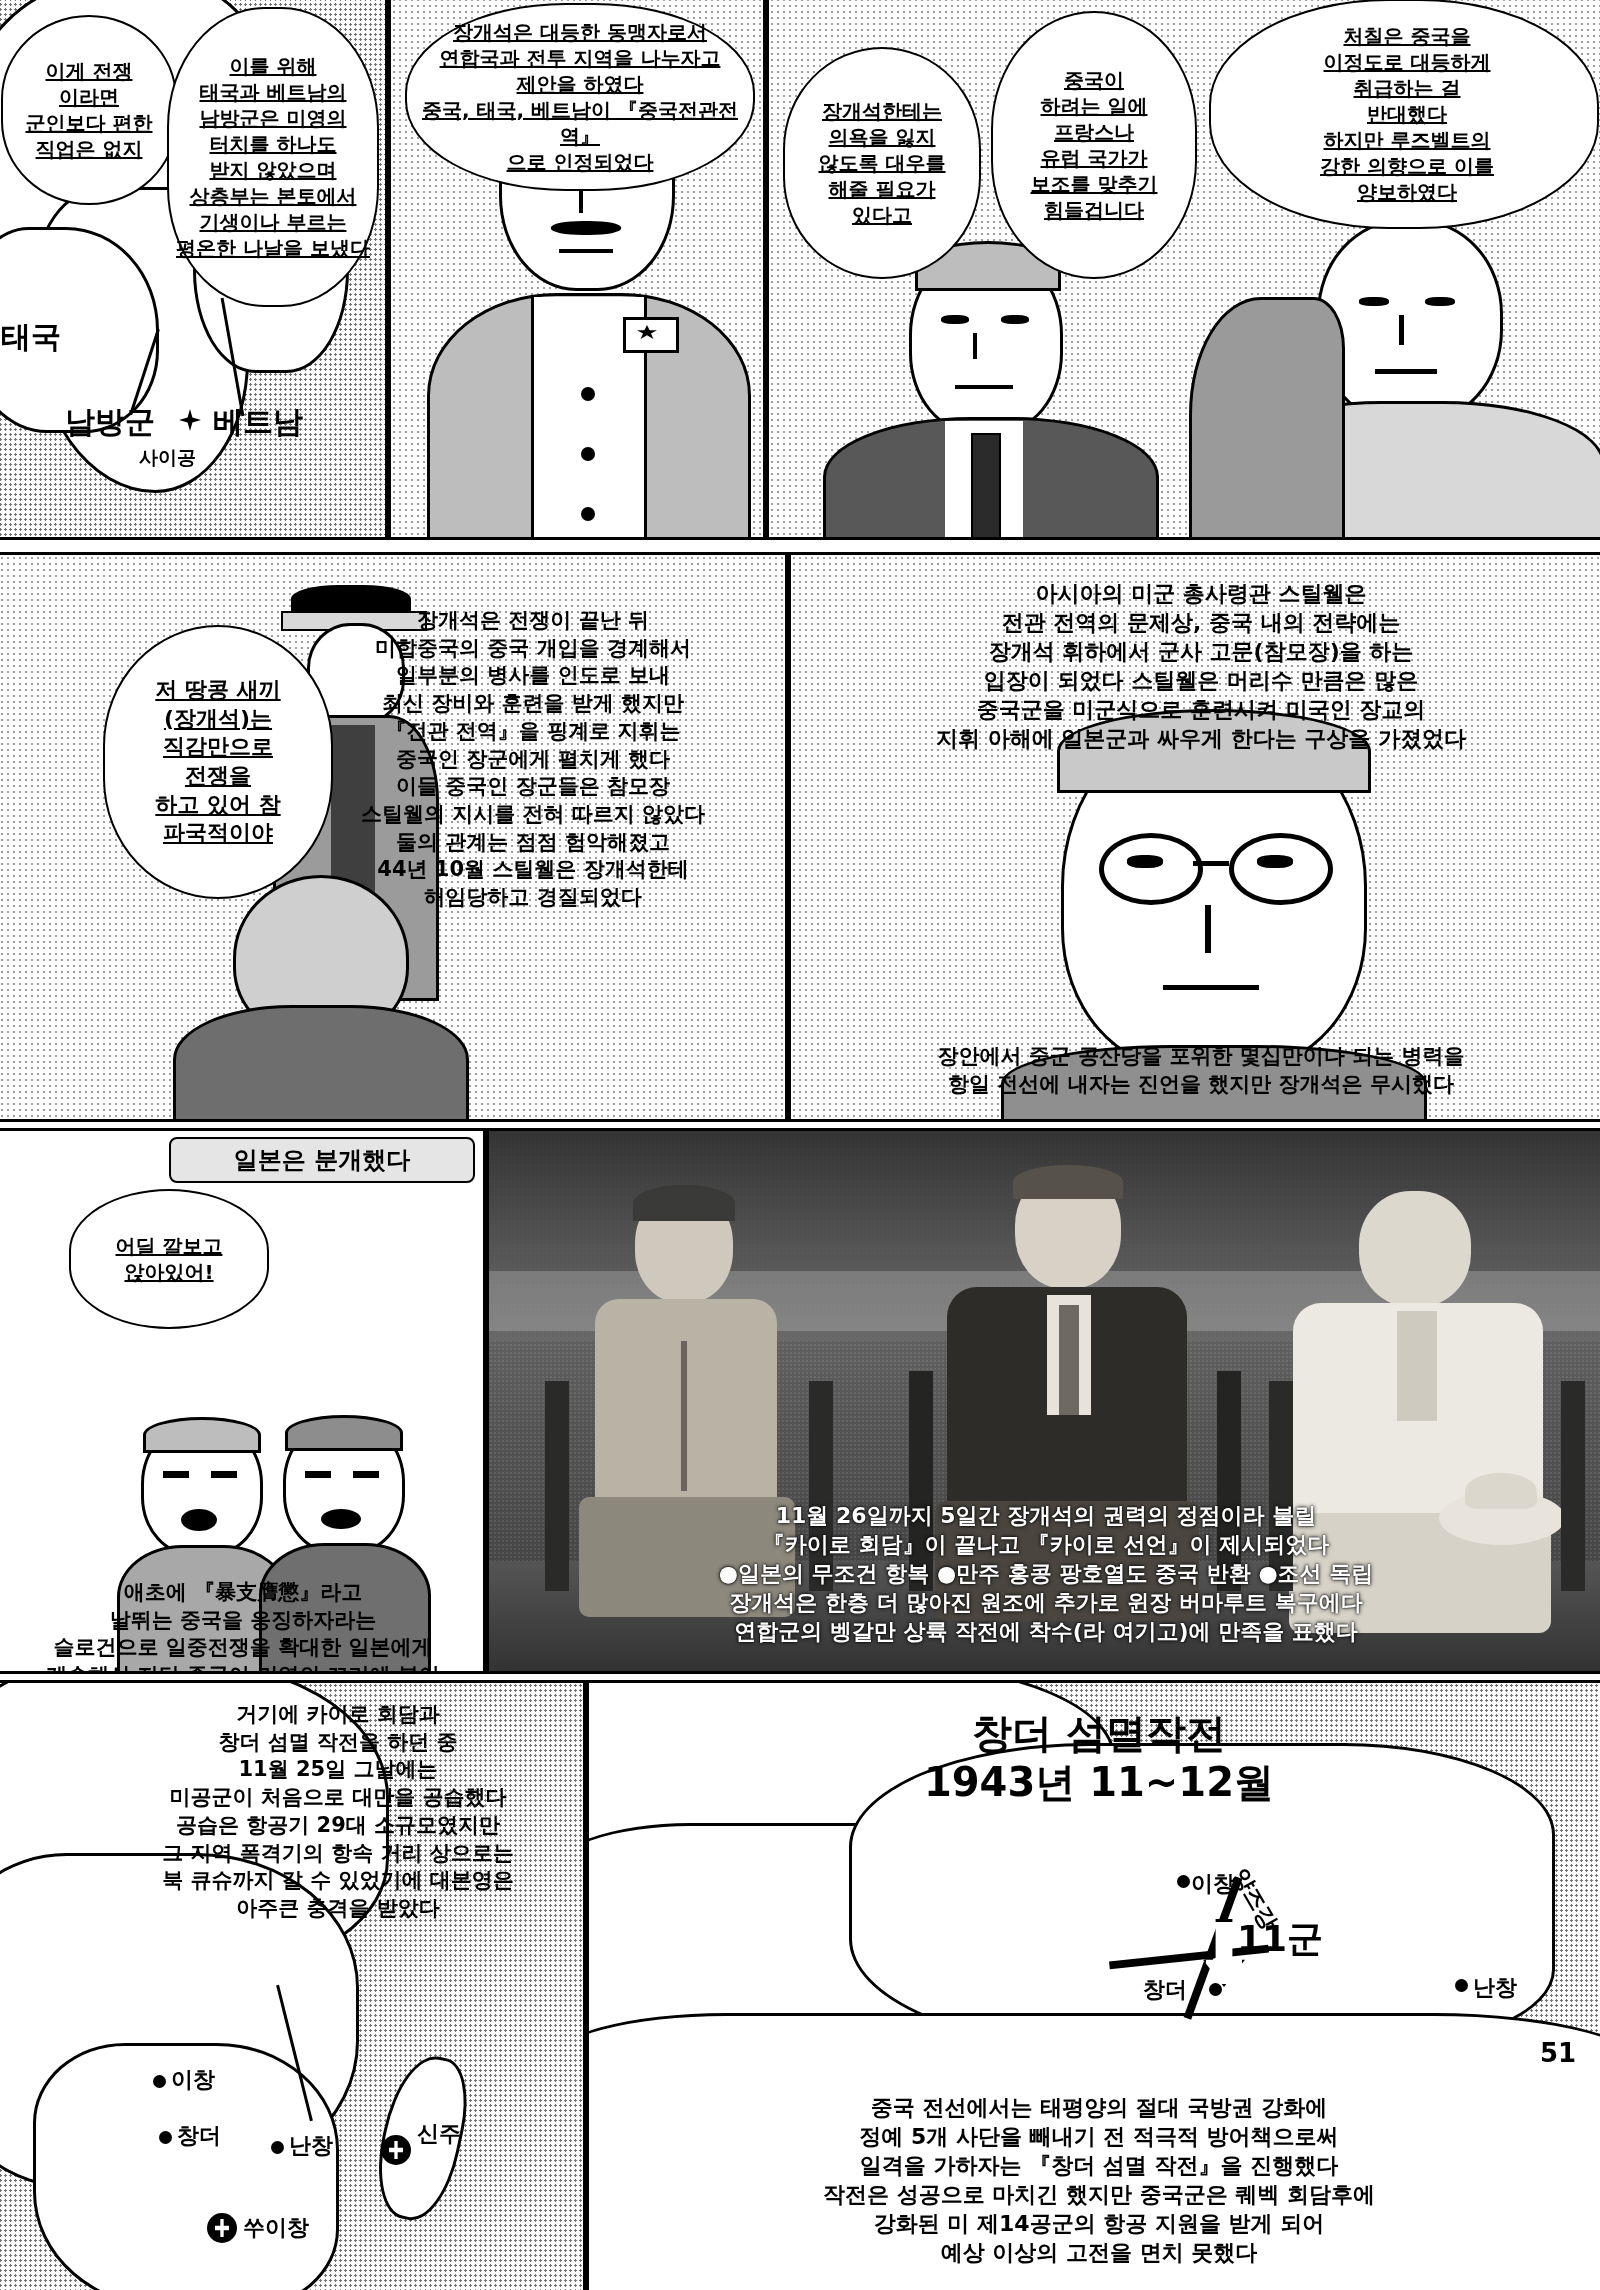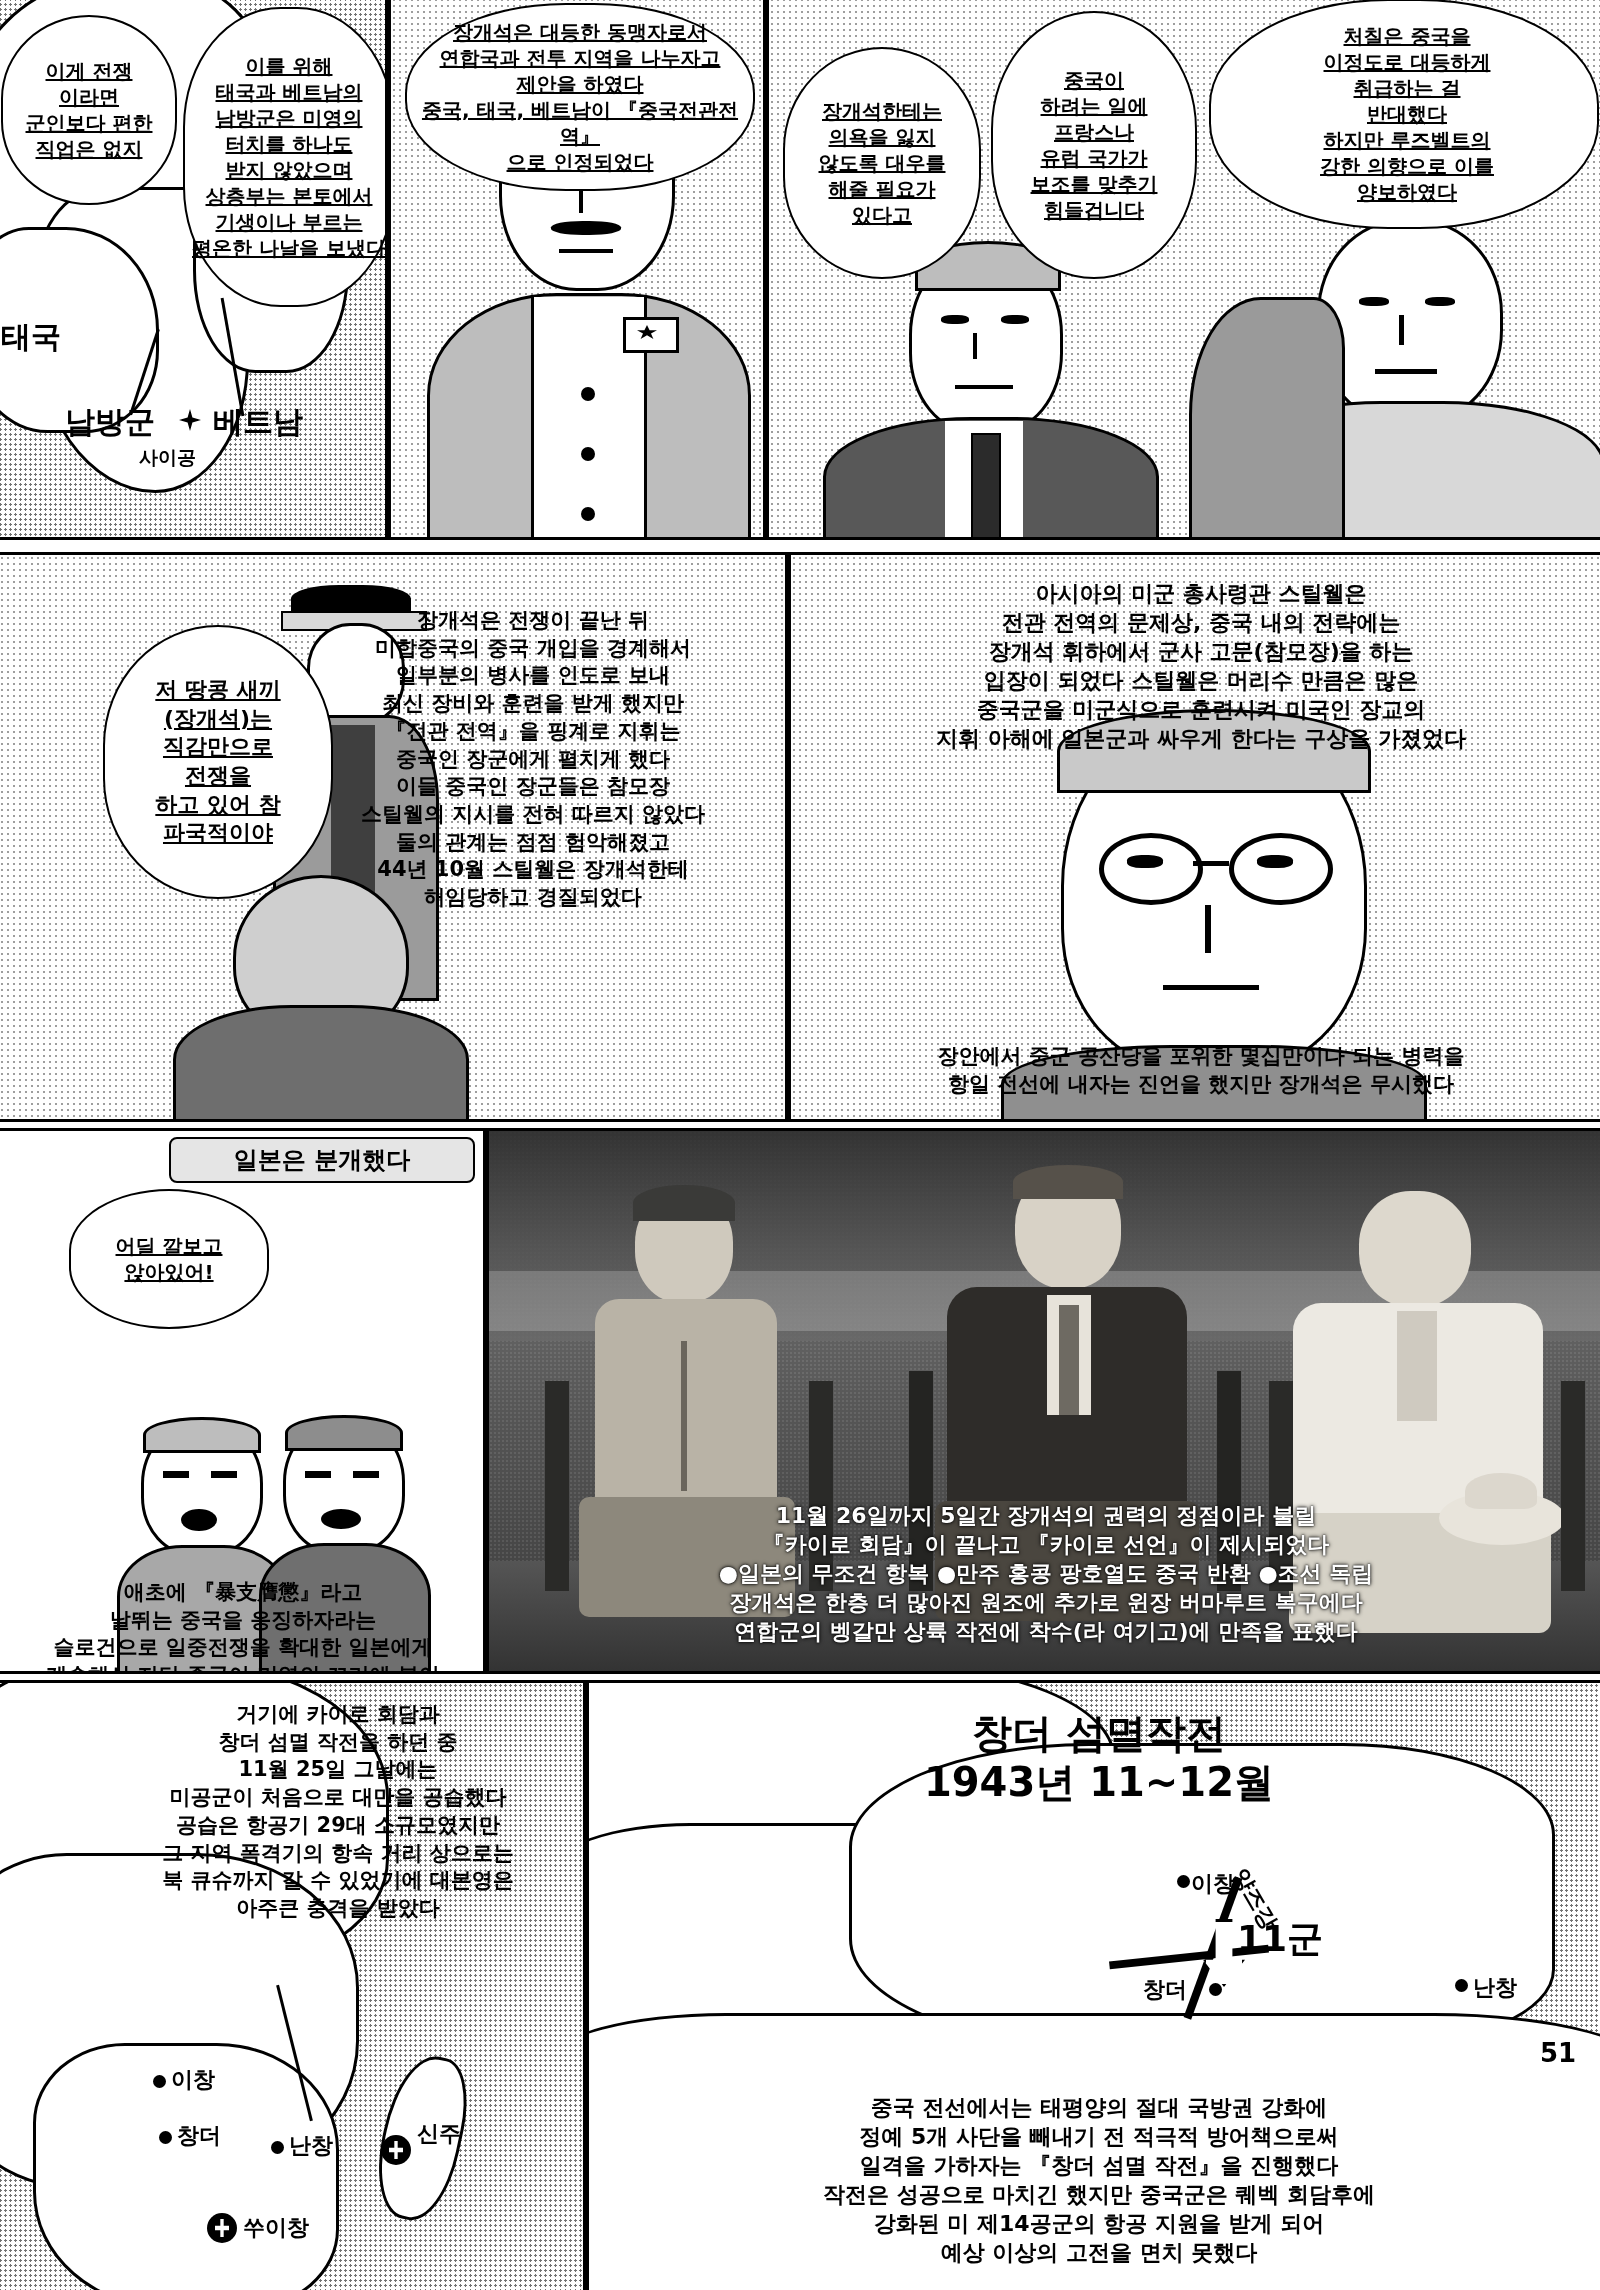--- a/index.html
+++ b/index.html
@@ -153,21 +153,21 @@
     <div class="label-l" style="left:72px; top:405px;">남방군</div>
     <div class="label-s" style="left:146px; top:448px; font-size:19px;">사이공</div>
 
     <div class="bubble" style="left:8px; top:18px; width:176px; height:190px;">
       <div class="txt" style="font-size:20px; font-weight:bold;">이게 전쟁
 이라면
 군인보다 편한
 직업은 없지</div>
     </div>
 
-    <div class="bubble" style="left:190px; top:10px; width:212px; height:300px; border-radius:46% / 40%;">
+    <div class="bubble" style="left:174px; top:10px; width:212px; height:300px; border-radius:46% / 40%;">
       <div class="txt" style="font-size:20px; font-weight:bold;">이를 위해
 태국과 베트남의
 남방군은 미영의
 터치를 하나도
 받지 않았으며
 상층부는 본토에서
 기생이나 부르는
 평온한 나날을 보냈다</div>
     </div>
   </div>

